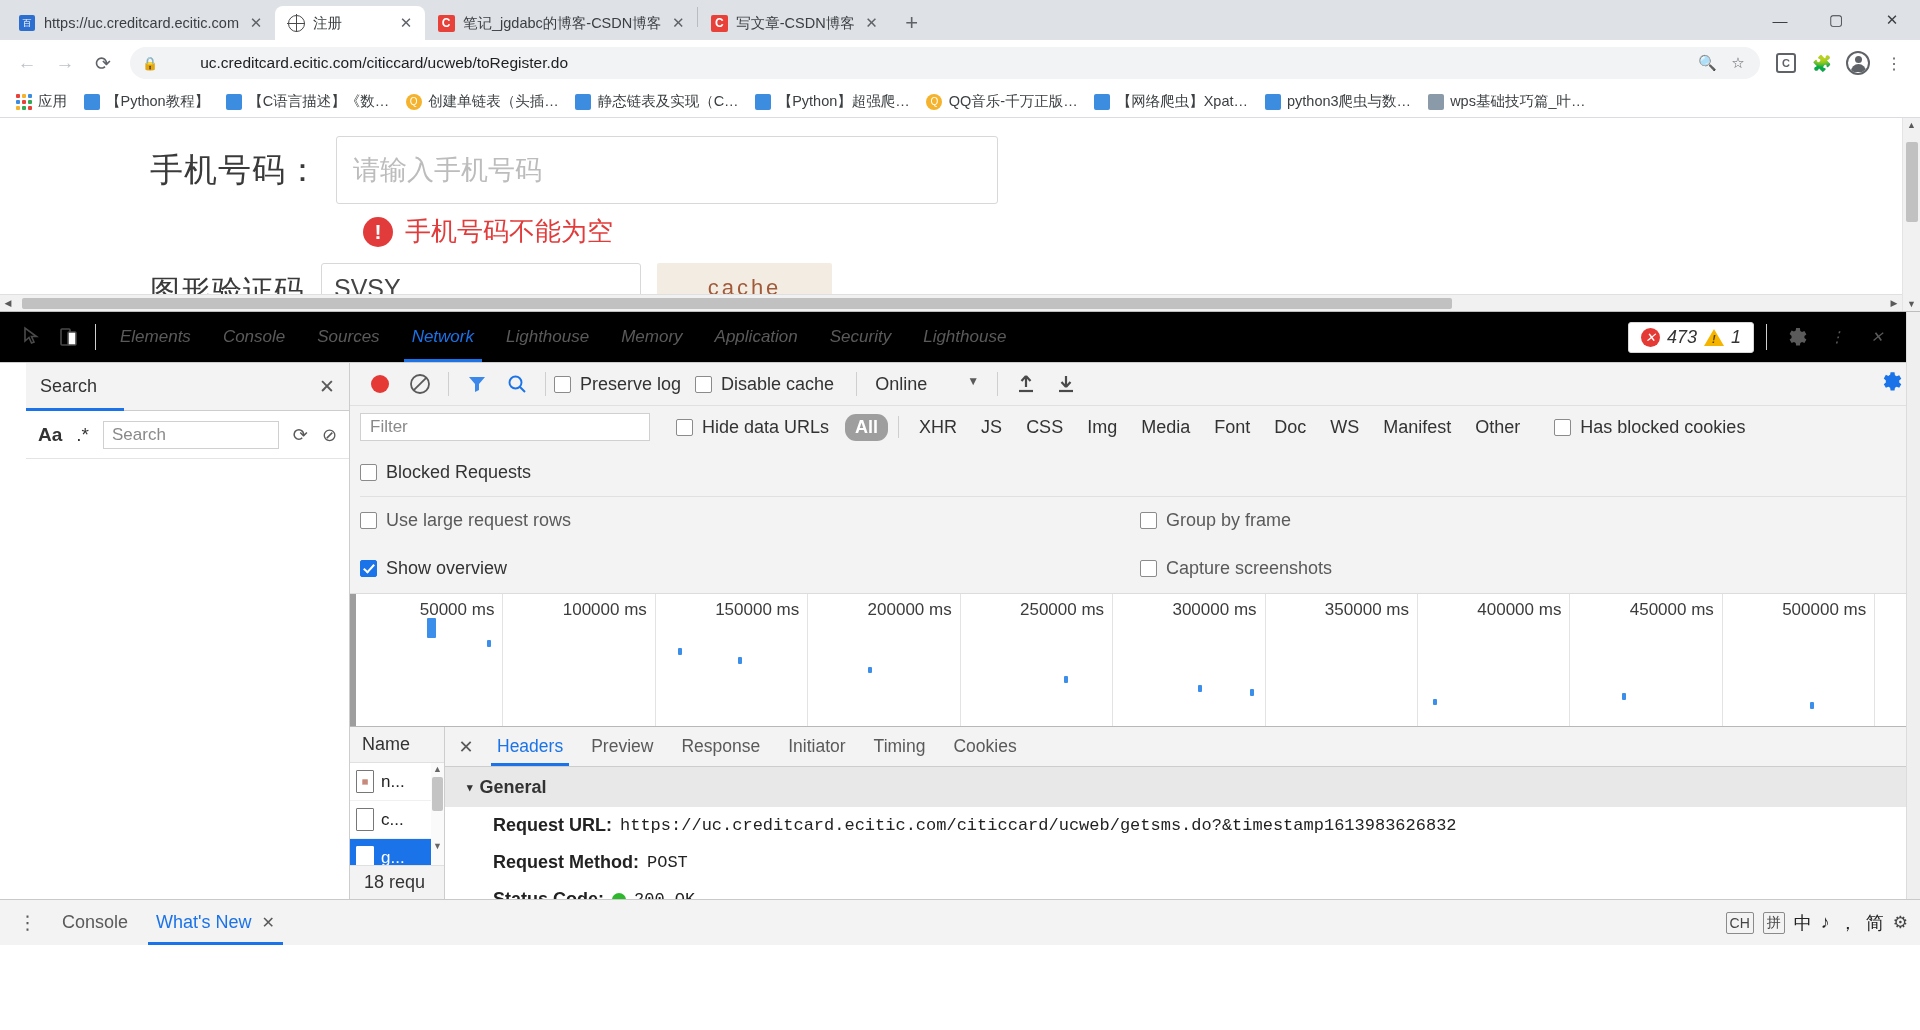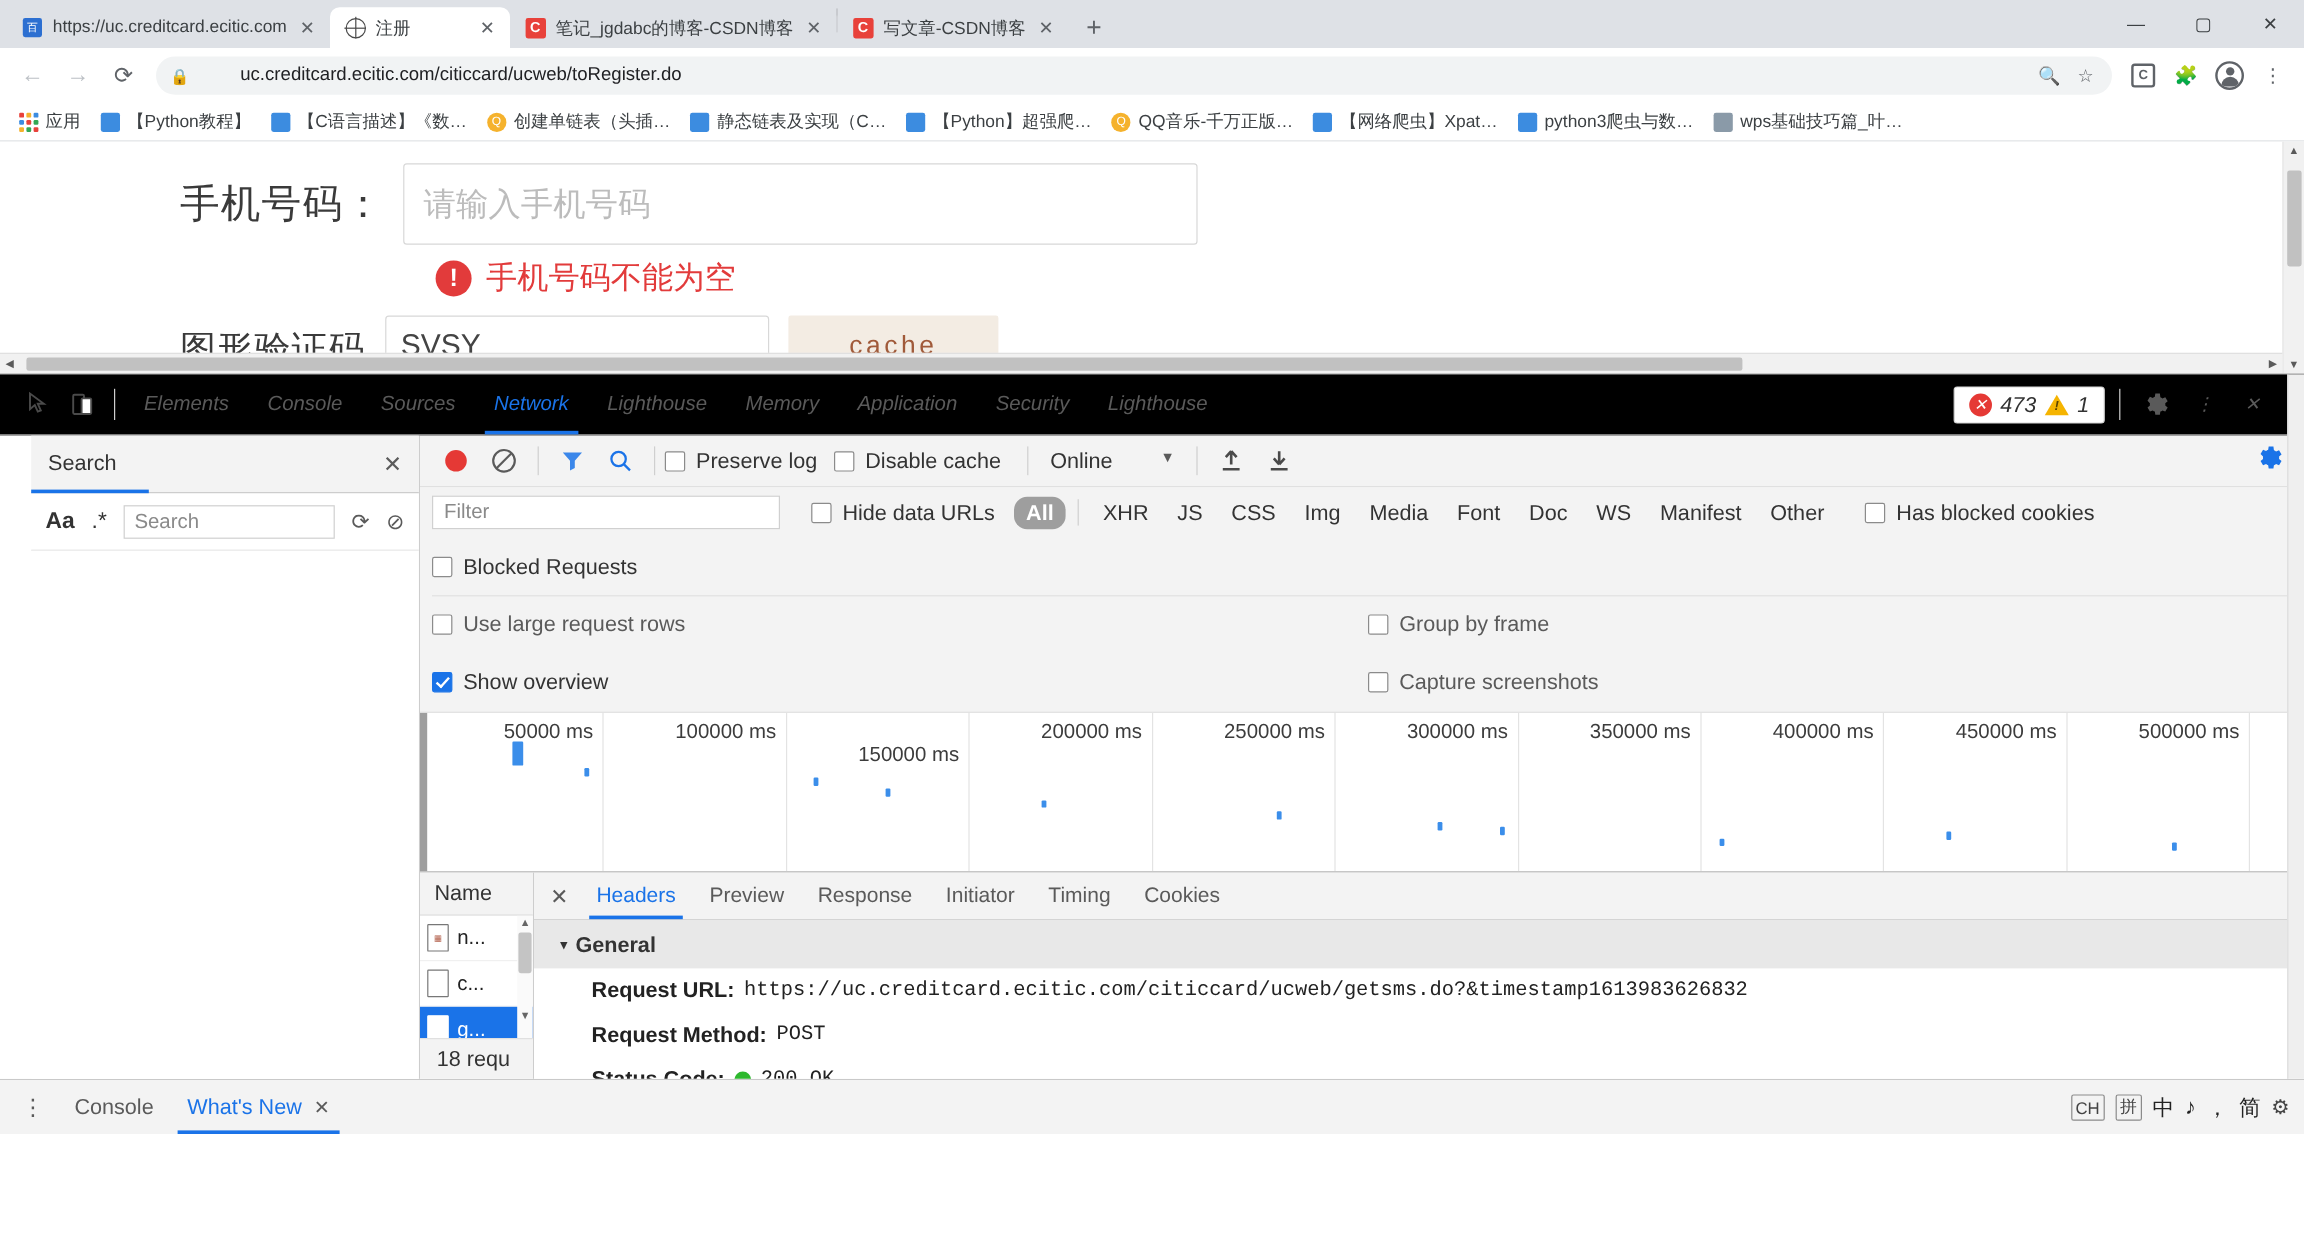--- a/index.html
+++ b/index.html
@@ -1022,21 +1022,21 @@
             <div class="ov-gridline" style="left: 48.5437%;"></div>
             <div class="ov-gridline" style="left: 58.2524%;"></div>
             <div class="ov-gridline" style="left: 67.9612%;"></div>
             <div class="ov-gridline" style="left: 77.6699%;"></div>
             <div class="ov-gridline" style="left: 87.3786%;"></div>
             <div class="ov-gridline" style="left: 97.0874%;"></div>
           </div>
         <div id="ov-labels">
             <div class="ov-label" style="left: 9.70874%;">50000 ms</div>
             <div class="ov-label" style="left: 19.4175%;">100000 ms</div>
-            <div class="ov-label" style="left: 29.1262%; margin-top: 19px;">150000 ms</div>
+            <div class="ov-label" style="left: 29.1262%;">150000 ms</div>
             <div class="ov-label" style="left: 38.835%;">200000 ms</div>
             <div class="ov-label" style="left: 48.5437%;">250000 ms</div>
             <div class="ov-label" style="left: 58.2524%;">300000 ms</div>
             <div class="ov-label" style="left: 67.9612%;">350000 ms</div>
             <div class="ov-label" style="left: 77.6699%;">400000 ms</div>
             <div class="ov-label" style="left: 87.3786%;">450000 ms</div>
             <div class="ov-label" style="left: 97.0874%;">500000 ms</div>
           </div>
         <div id="ov-bars">
             <div class="ov-bar" style="left: 4.9%; top: 18%; height: 15%; width: 9px;"></div>

